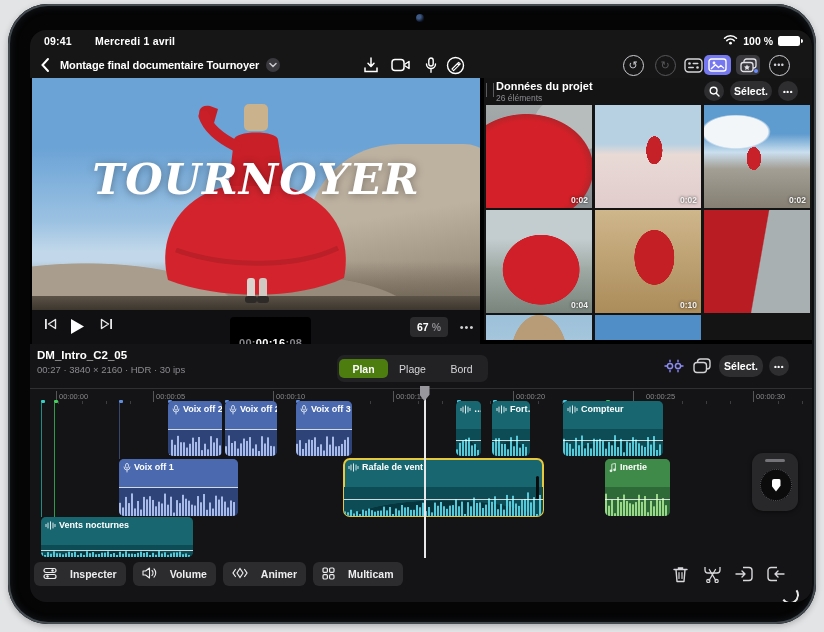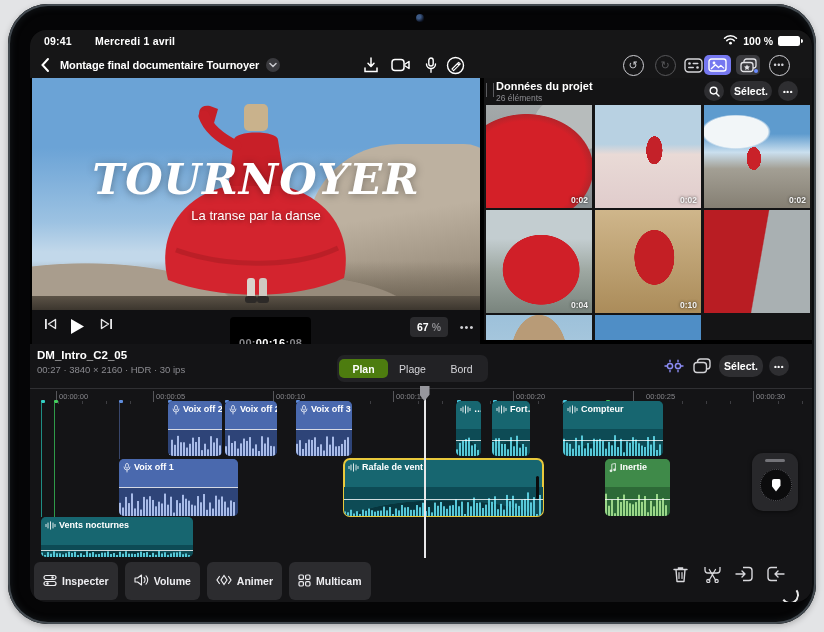--- a/index.html
+++ b/index.html
@@ -133,21 +133,21 @@
   .playhead-line{position:absolute;top:42px;width:1.5px;height:172px;background:#e8e8ea}
   .playhead-handle{position:absolute;top:42px;width:10px;height:15px;background:#97979d;
       clip-path:polygon(0 0,100% 0,100% 58%,50% 100%,0 58%)}
   .jog{position:absolute;left:722px;top:109px;width:46px;height:58px;background:#28282b;border-radius:11px;box-shadow:0 1px 4px rgba(0,0,0,.5)}
   .jog .bar{position:absolute;left:13px;top:6px;width:20px;height:3px;border-radius:2px;background:#737378}
   .jog .wheel{position:absolute;left:8px;top:16px;width:30px;height:30px;border-radius:50%;background:#0c0c0d;
               border:1.6px dotted #55555a;display:flex;align-items:center;justify-content:center}
   .jog .nub{width:9px;height:13px;background:#fff;border-radius:2px;clip-path:polygon(0 0,100% 0,100% 55%,50% 100%,0 55%)}
 
   .t-footer{position:absolute;left:0;top:215px;width:100%;height:31px}
-  .f-btn{height:38px;border-radius:6px;background:#2c2c2f;display:flex;align-items:center;gap:5px;
+  .f-btn{height:24px;border-radius:6px;background:#2c2c2f;display:flex;align-items:center;gap:13px;
          padding:0 9px;font-size:10.5px;font-weight:600;color:#ededf0}
   .f-left{position:absolute;left:4px;top:3px;display:flex;gap:7px}
   .f-right{position:absolute;right:26px;top:5px;display:flex;gap:12px;align-items:center}
   .f-ic{width:20px;height:20px;display:flex;align-items:center;justify-content:center}
 </style>
 </head>
 <body>
 
 <div class="device">
   <div class="camera"></div>
@@ -256,21 +256,20 @@
         <path d="M98,40 C98,30 142,30 142,40 L150,90 L92,90 Z" fill="#c81f28"></path>
         <path d="M100,46 C84,38 72,28 68,16" stroke="#c81f28" stroke-width="11" fill="none" stroke-linecap="round"></path>
         <path d="M92,86 C38,98 22,142 32,180 C84,200 162,200 208,178 C216,138 198,100 148,86 Z" fill="#d3242e"></path>
         <path d="M40,150 C90,168 160,168 202,148" stroke="#a81b23" stroke-width="5" fill="none" opacity=".55"></path>
         <rect x="111" y="178" width="8" height="20" rx="3" fill="#d9d4cd"></rect>
         <rect x="123" y="178" width="8" height="20" rx="3" fill="#cfc9c2"></rect>
         <rect x="109" y="196" width="12" height="7" rx="3" fill="#2d2a28"></rect>
         <rect x="121" y="196" width="12" height="7" rx="3" fill="#2d2a28"></rect>
       </svg>
       <div class="vtitle">TOURNOYER</div>
-      <div class="vsub">La transe par la danse</div>
     </div>
 
     <div class="transport">
       <div class="tr-btn" style="left:12px">
         <svg width="13" height="12" viewBox="0 0 13 12">
             <rect x="1" y="1" width="1.8" height="10" fill="#e8e8ea"></rect>
             <path d="M11.5,1.5 v9 L4.5,6 Z" stroke="#e8e8ea" stroke-width="1.4" fill="none" stroke-linejoin="round"></path>
           </svg>
       </div>
       <div class="tr-btn" style="left:38px">

